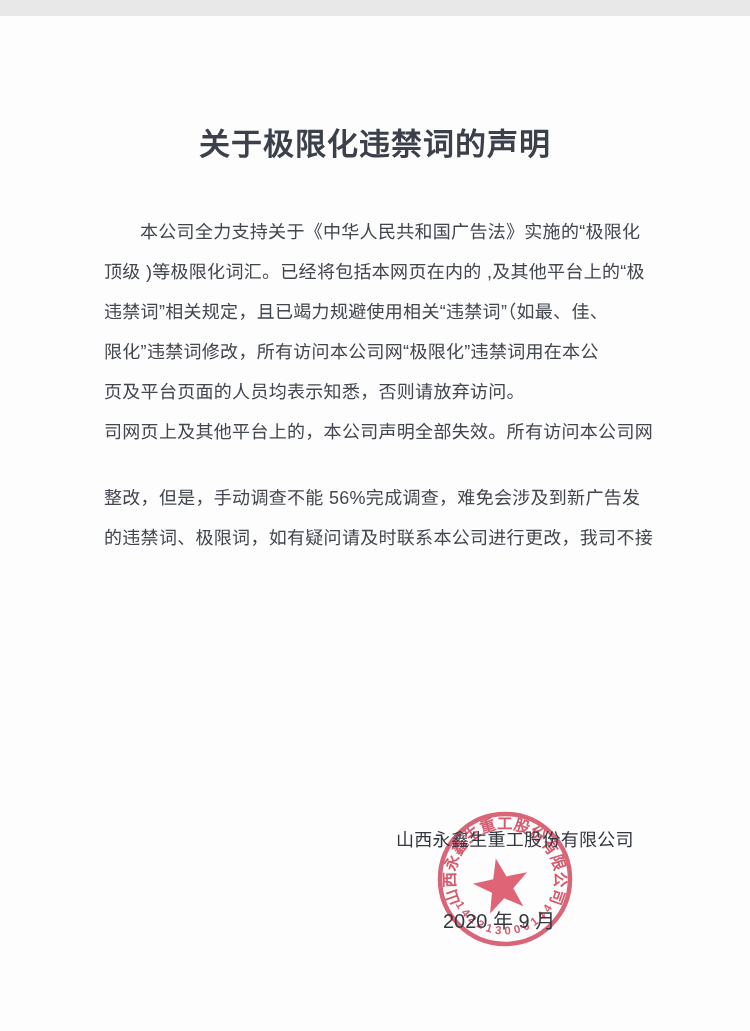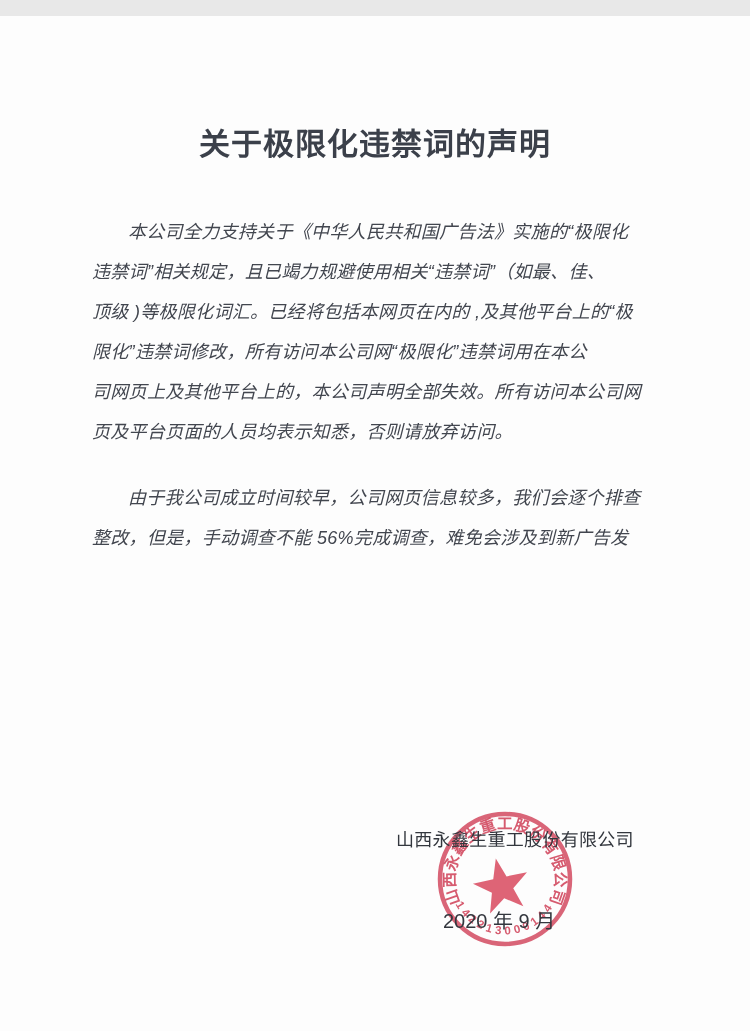--- a/index.html
+++ b/index.html
@@ -26,23 +26,22 @@
     text-align: center;
     font-family: "Liberation Serif", "DejaVu Serif", serif;
     font-size: 31px;
     font-weight: 600;
     letter-spacing: 1px;
     line-height: 1;
     color: #3b404a;
   }
   .body-block {
     position: absolute;
-    left: 92px;
+    left: 104px;
     width: 560px;
-    font-style: italic;
   }
   .p1 { top: 196px; }
   .p2 { top: 462px; }
   .closing-block { top: 652px; }
   .line {
     font-size: 18px;
     line-height: 40px;
     letter-spacing: 0.3px;
     white-space: nowrap;
     color: #42464f;
@@ -84,30 +83,30 @@
 </style>
 </head>
 <body>
 
 <div class="page">
 
   <h1 class="title">关于极限化违禁词的声明</h1>
 
   <div class="body-block p1">
     <div class="line indent">本公司全力支持关于《中华人民共和国广告法》实施的“极限化</div>
+    <div class="line">顶级 )等极限化词汇。已经将包括本网页在内的 ,及其他平台上的“极</div>
     <div class="line">违禁词”相关规定，且已竭力规避使用相关“违禁词”（如最、佳、</div>
-    <div class="line">顶级 )等极限化词汇。已经将包括本网页在内的 ,及其他平台上的“极</div>
     <div class="line">限化”违禁词修改，所有访问本公司网“极限化”违禁词用在本公</div>
+    <div class="line">页及平台页面的人员均表示知悉，否则请放弃访问。</div>
     <div class="line">司网页上及其他平台上的，本公司声明全部失效。所有访问本公司网</div>
-    <div class="line">页及平台页面的人员均表示知悉，否则请放弃访问。</div>
   </div>
 
   <div class="body-block p2">
-    <div class="line indent">由于我公司成立时间较早，公司网页信息较多，我们会逐个排查</div>
     <div class="line">整改，但是，手动调查不能 56%完成调查，难免会涉及到新广告发</div>
+    <div class="line">的违禁词、极限词，如有疑问请及时联系本公司进行更改，我司不接</div>
   </div>
 
 
   <svg class="seal" viewBox="0 0 142 142" aria-hidden="true">
     <defs>
       <path id="sealTopArc" d="M 26.9 94.5 A 50 50 0 1 1 115.1 94.5" fill="none"></path>
       <path id="sealBottomArc" d="M 21.6 96.2 A 55.5 55.5 0 0 0 120.4 96.2" fill="none"></path>
     </defs>
     <circle cx="71" cy="71" r="65" fill="none" stroke-width="4.5" opacity="0.85" stroke="#d24a60"></circle>
     <polygon points="67,50 73.8,69.7 94.6,70 77.9,82.6 84,102.5 67,90.5 50,102.5 56.1,82.6 39.4,70 60.2,69.7" transform="rotate(-12 67 75)" opacity="0.88" fill="#d94f63"></polygon>

